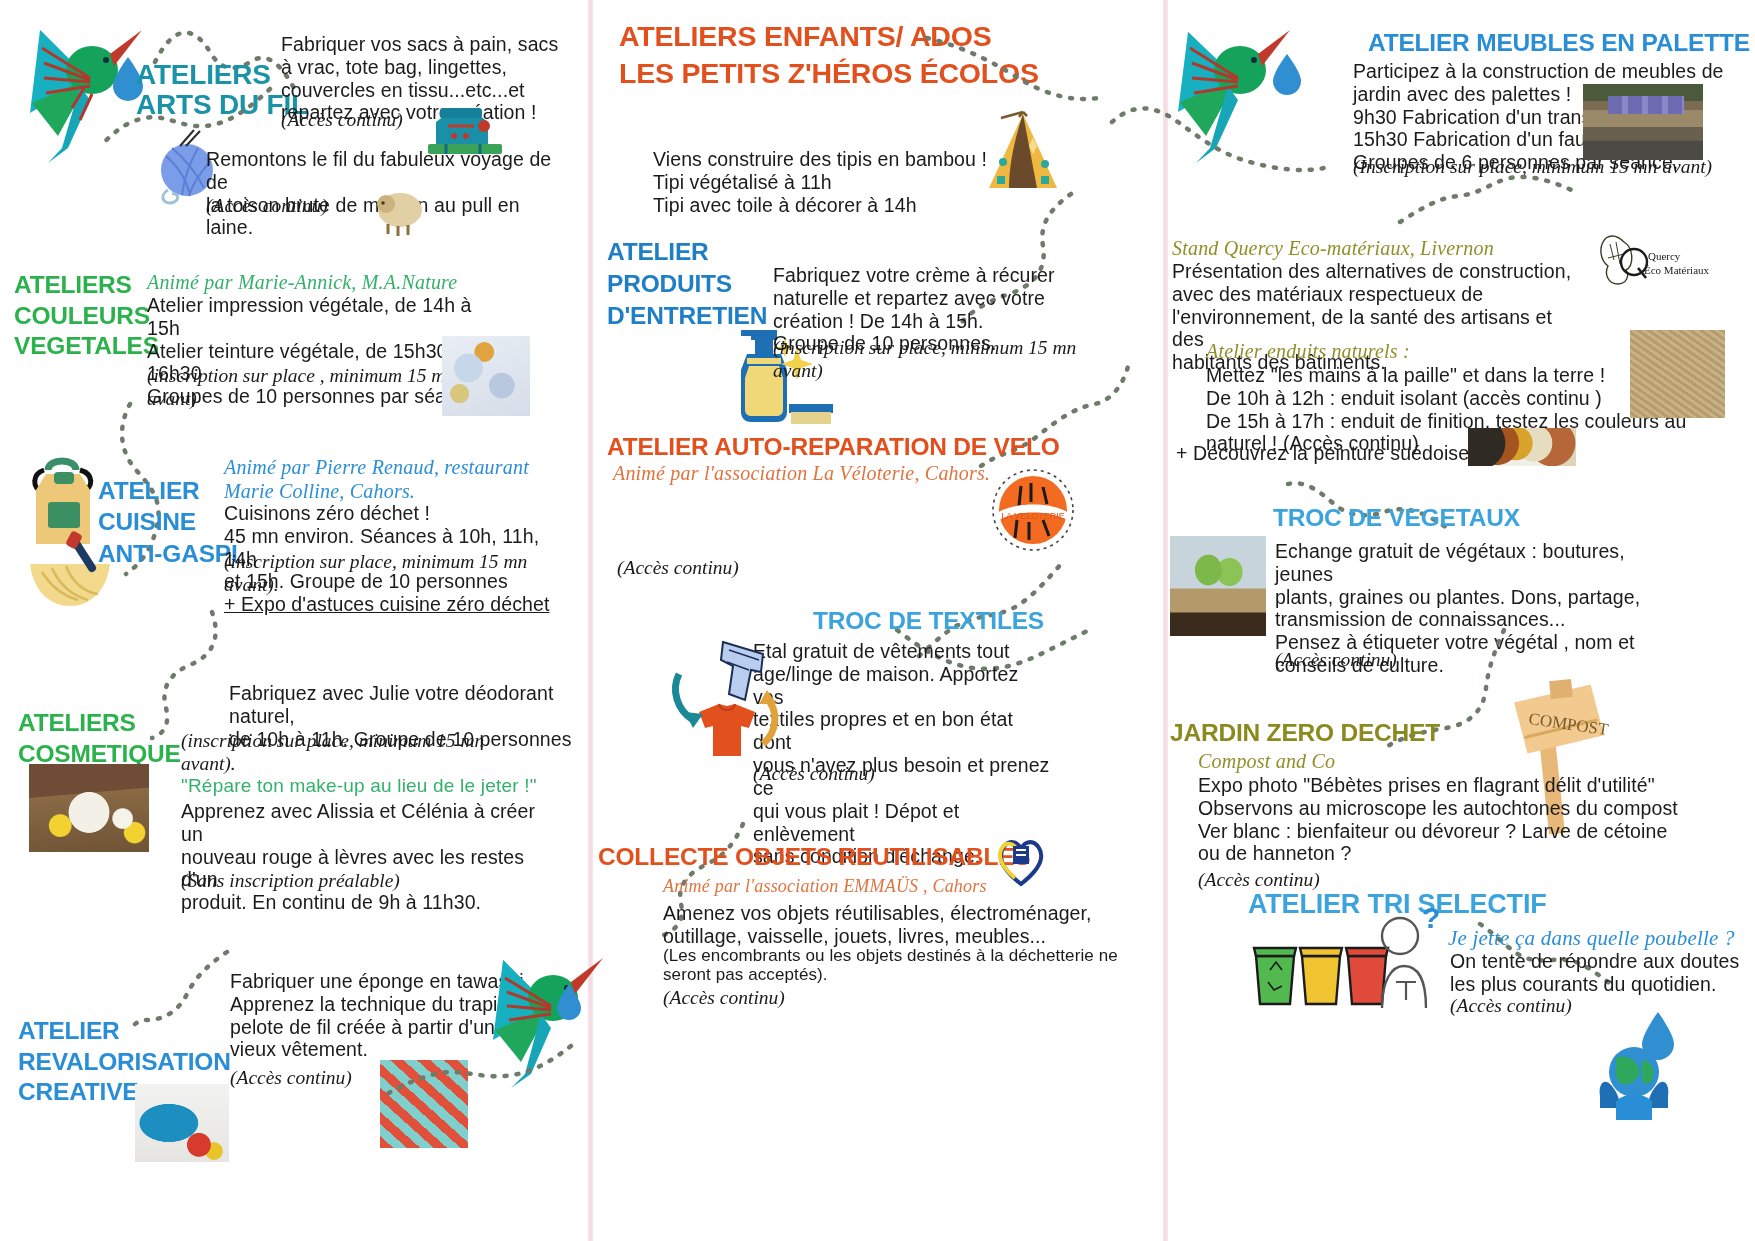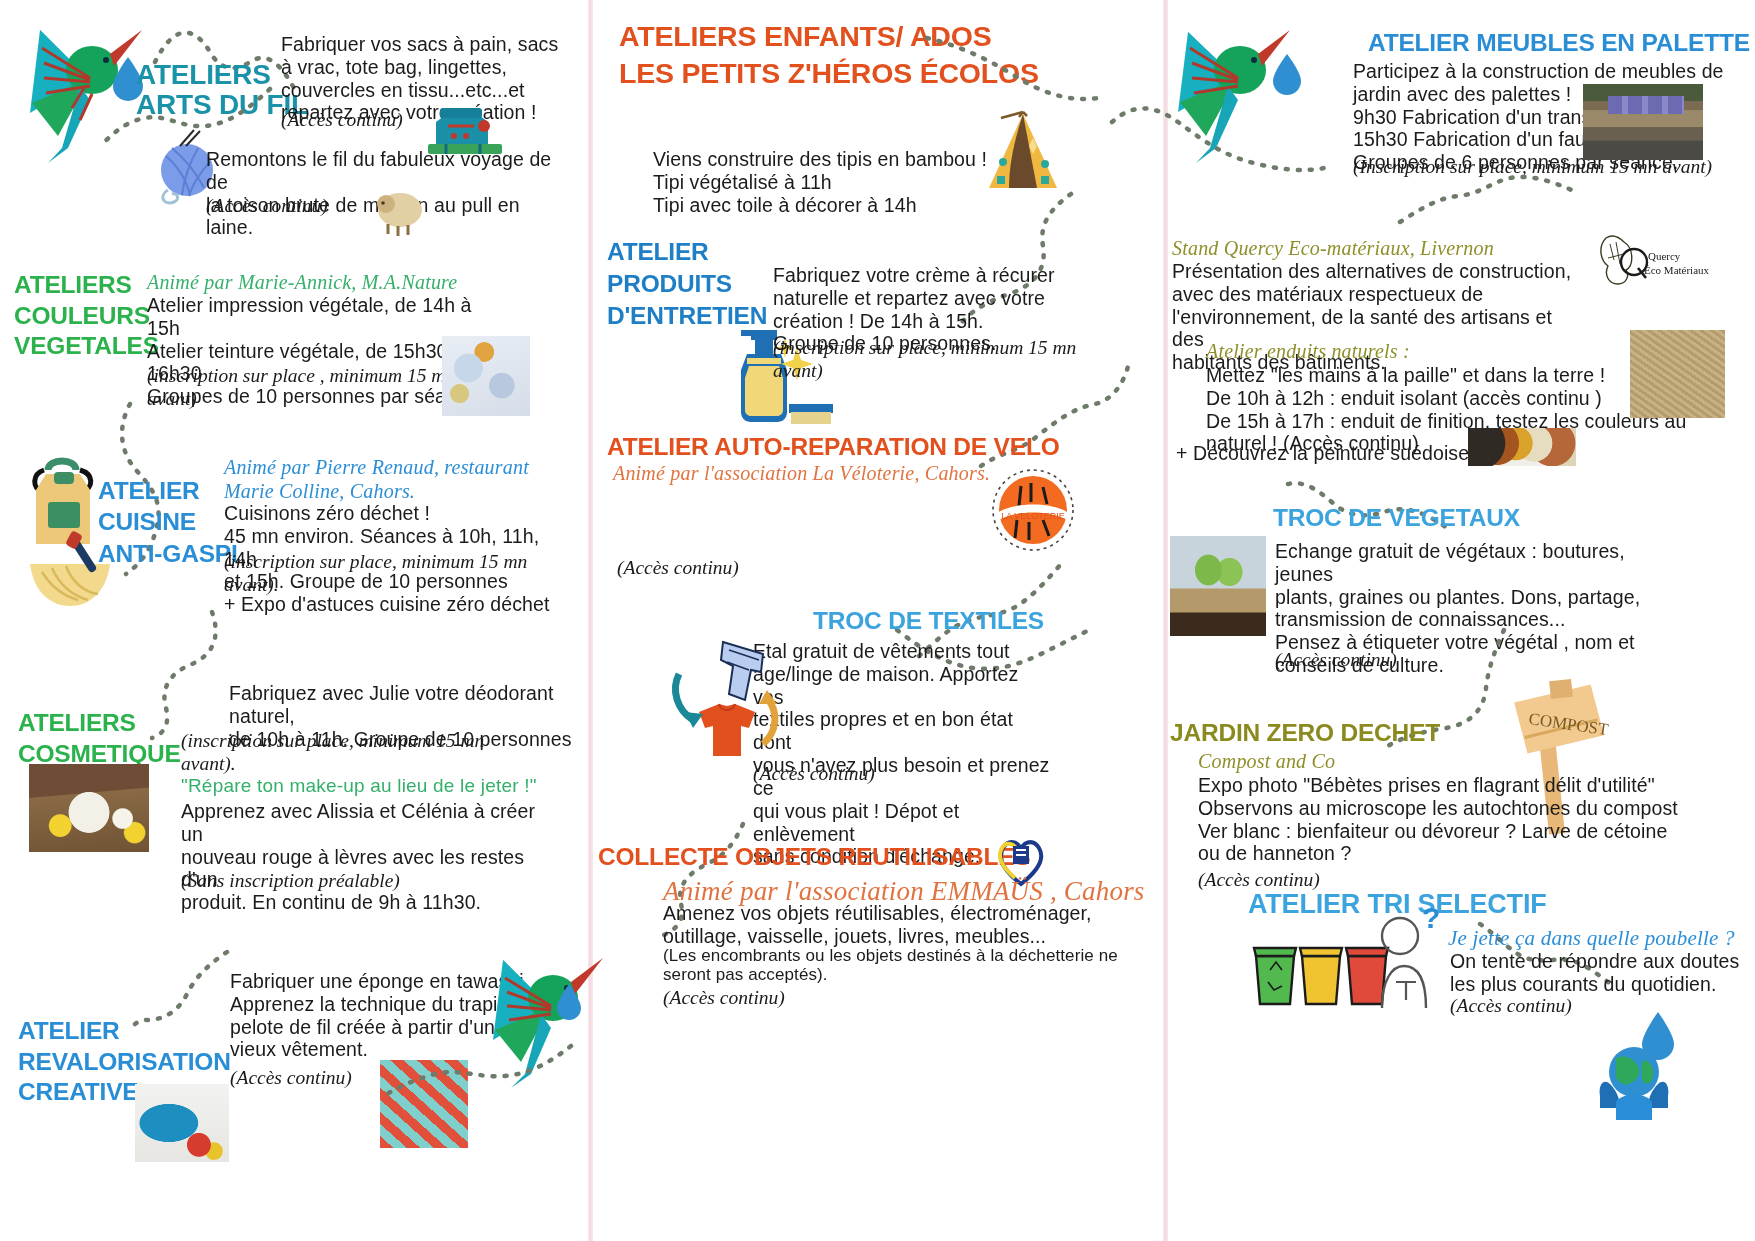--- a/index.html
+++ b/index.html
@@ -202,21 +202,21 @@
         <span>CUISINE</span><br>
         <span>ANTI-GASPI</span>
       </h2>
       <div class="script blue" style="position:absolute;left:224px;top:16px;">Animé par Pierre Renaud, restaurant
 Marie Colline, Cahors.</div>
       <div class="body-txt" style="position:absolute;left:224px;top:62px;width:340px;">Cuisinons zéro déchet !
 45 mn environ. Séances à 10h, 11h, 14h
 et  15h. Groupe de 10 personnes</div>
       <div class="note" style="position:absolute;left:224px;top:110px;width:340px;">(inscription sur place, minimum 15 mn
 avant).</div>
-      <div class="body-txt" style="position:absolute;left:224px;top:153px;width:360px;">+ Expo d'astuces cuisine zéro déchet</div>
+      <div class="body-txt" style="position:absolute;left:224px;top:153px;width:360px;text-decoration:underline;">+ Expo d'astuces cuisine zéro déchet</div>
     </div>
 
     <svg class="squig" style="left:130px;top:610px;width:100px;height:130px" viewBox="0 0 100 130">
       <path d="M82 2 C92 30 80 46 62 54 C42 62 30 76 36 98 C40 114 34 124 22 128"></path>
     </svg>
 
     <div class="blk" style="left:0;top:676px;width:588px;height:200px">
       <h2 class="head c-green" style="position:absolute;left:18px;top:32px;font-size:24.5px;line-height:1.25">
         <span>ATELIERS</span><br>
         <span>COSMETIQUE</span>
@@ -387,21 +387,21 @@
     </svg>
 
     <div class="blk" style="left:0;top:828px;width:570px;height:180px">
       <h2 class="head c-orange" style="position:absolute;left:5px;top:16px;font-size:24.5px;">COLLECTE OBJETS REUTILISABLES</h2>
       <svg class="icon" style="left:400px;top:0px;width:54px;height:60px" viewBox="0 0 54 60">
         <path d="M28 56 C10 42 4 30 10 20 C16 10 28 14 28 24 C28 14 40 10 46 20 C52 30 46 42 28 56 Z" fill="none" stroke="#1b3a8c" stroke-width="4"></path>
         <path d="M22 50 C8 38 4 28 9 20 C13 13 22 15 24 23" fill="none" stroke="#f2d231" stroke-width="4"></path>
         <rect x="20" y="18" width="16" height="18" fill="#1b3a8c"></rect>
         <path d="M23 22 L33 22 M23 27 L33 27" stroke="#fff" stroke-width="2"></path>
       </svg>
-      <div class="script orange" style="position:absolute;left:70px;top:48px;font-size:27px;">Animé par l'association EMMAÜS , Cahors</div>
+      <div class="script orange" style="position:absolute;left:70px;top:48px;font-size:18px;">Animé par l'association EMMAÜS , Cahors</div>
       <div class="body-txt small-txt" style="position:absolute;left:70px;top:118px;width:470px;">(Les encombrants ou les objets destinés à la déchetterie ne
 seront pas acceptés).</div>
       <div class="body-txt" style="position:absolute;left:70px;top:74px;width:460px;">Amenez vos objets réutilisables, électroménager,
 outillage, vaisselle, jouets, livres, meubles...</div>
       <div class="note" style="position:absolute;left:70px;top:158px;">(Accès continu)</div>
     </div>
   </div>
 
   <div class="col col3">
 

